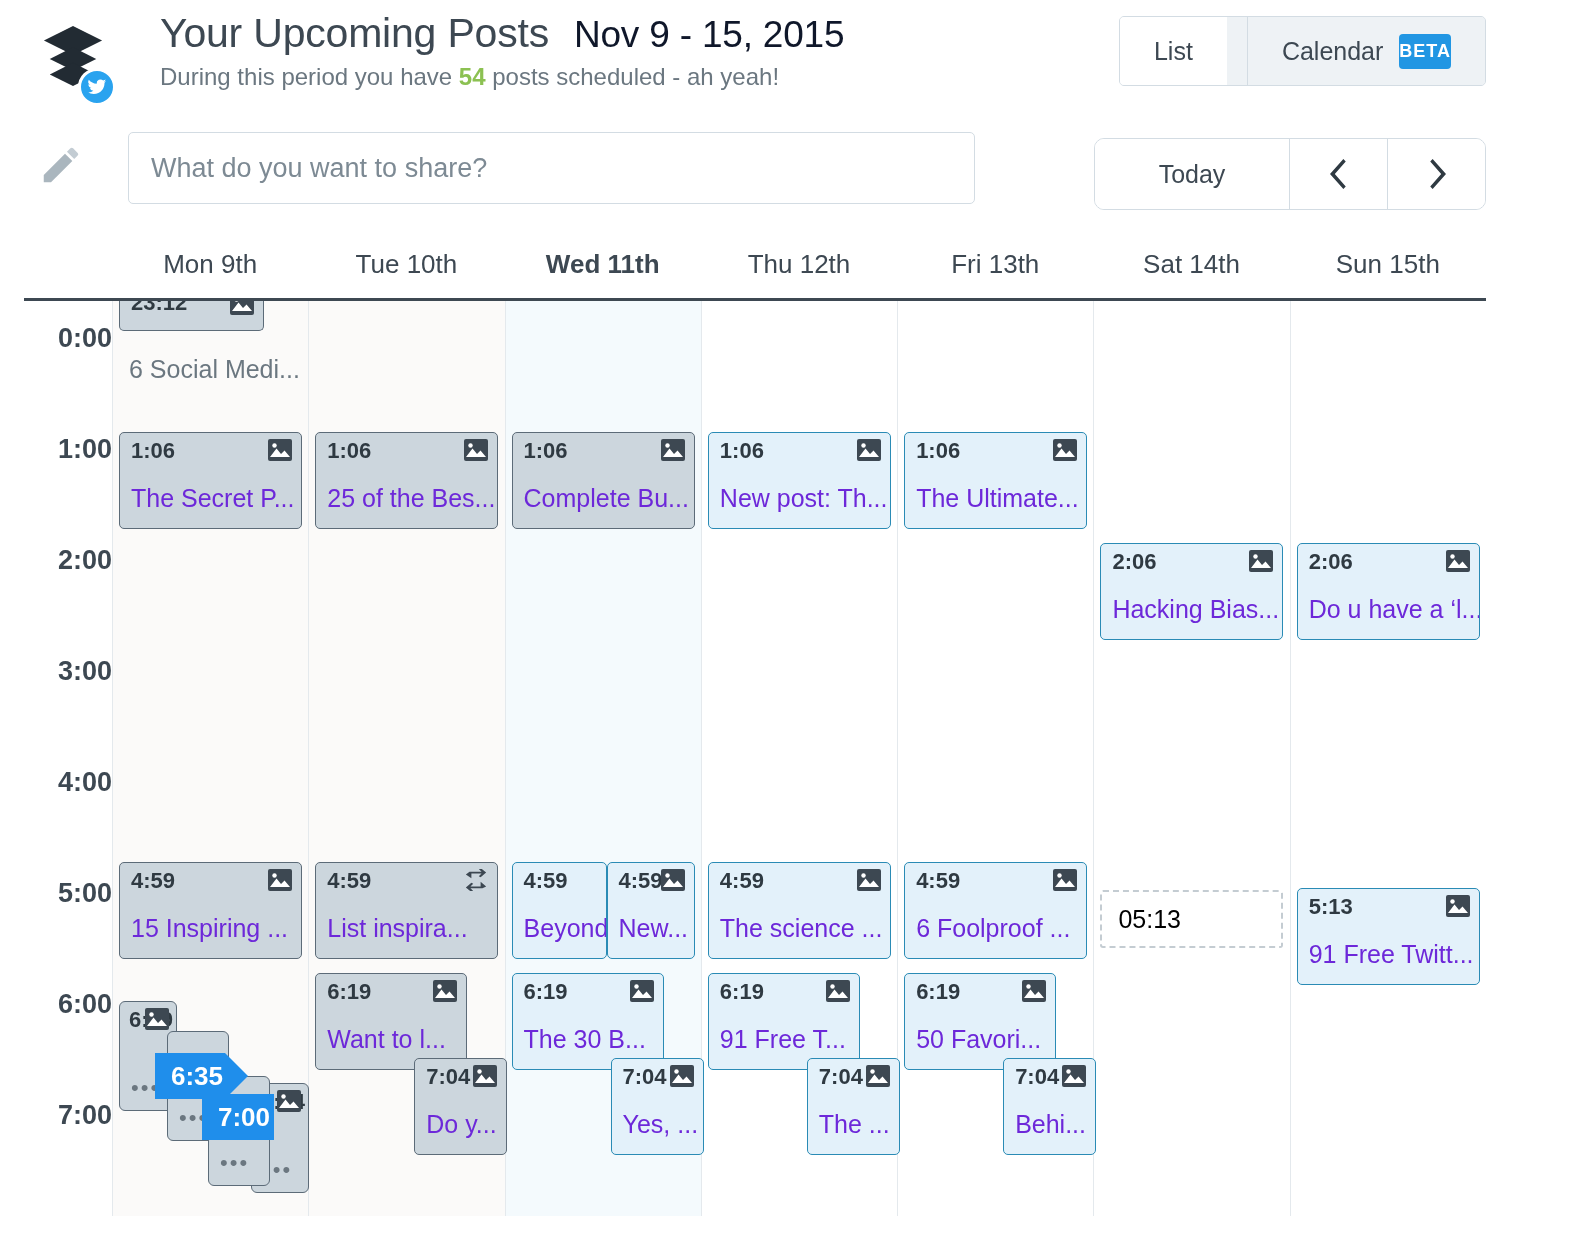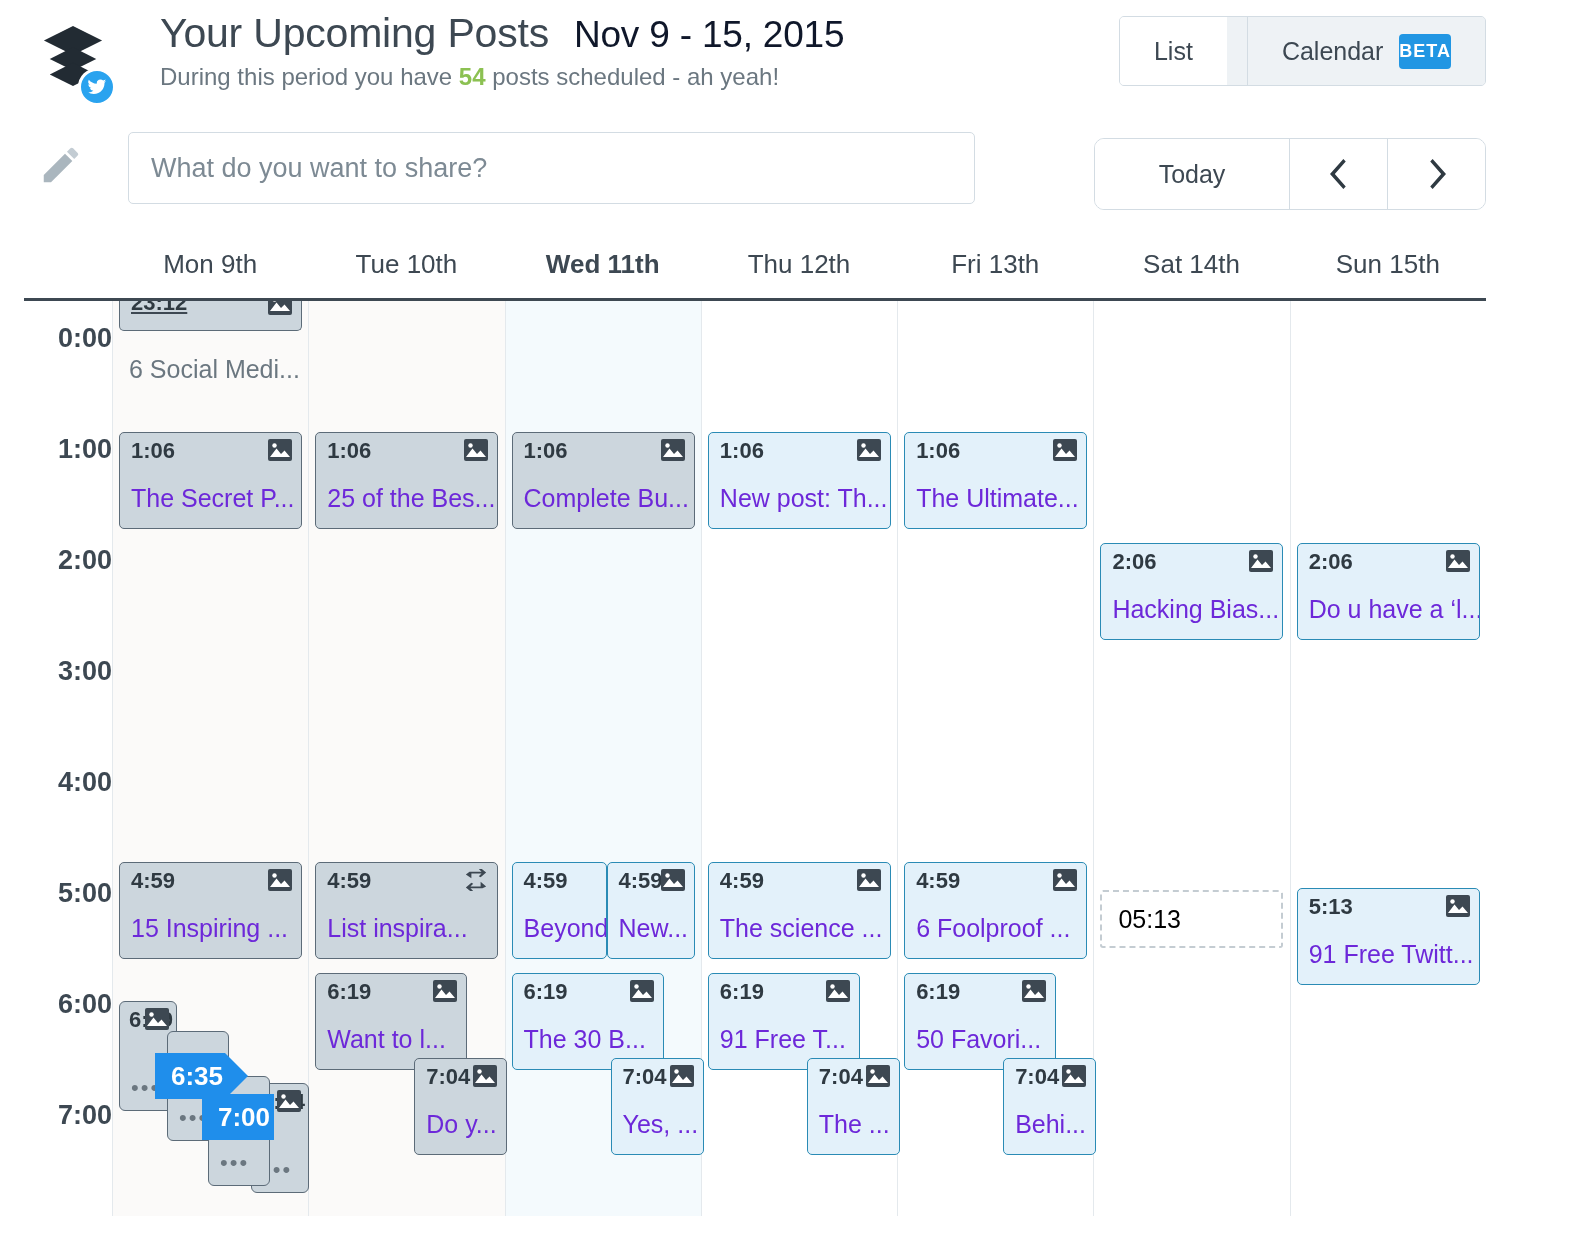--- a/index.html
+++ b/index.html
@@ -407,21 +407,21 @@
     <div class="hourlabel" style="top:482px">4:00</div>
     <div class="hourlabel" style="top:593px">5:00</div>
     <div class="hourlabel" style="top:704px">6:00</div>
     <div class="hourlabel" style="top:815px">7:00</div>
   </div>
 
   <div class="daycols">
 
     <div class="daycol past">
 
-      <div class="post past clipped" style="left:6px; top:-14px; width:183px; height:44px;text-decoration:underline;">
+      <div class="post past clipped" style="left:6px; top:-14px; width:145px; height:44px;">
         <span class="ptime">23:12</span>
         <svg class="picon" viewBox="0 0 24 22">
           <rect x="0" y="0" width="24" height="22" rx="2" fill="#3d4852"></rect>
           <circle cx="6.5" cy="6.5" r="2.2" fill="#ffffff"></circle>
           <path d="M2 18 8.5 9.5 13 15l3.5-3.5L22 18z" fill="#ffffff"></path>
         </svg>
       </div>
       <div style="position:absolute; left:16px; top:54px; font-size:25px; color:#6b7780; white-space:nowrap;">6 Social Medi...</div>
 
       <div class="post past" style="left:6px; top:131px; width:183px; height:97px;">

